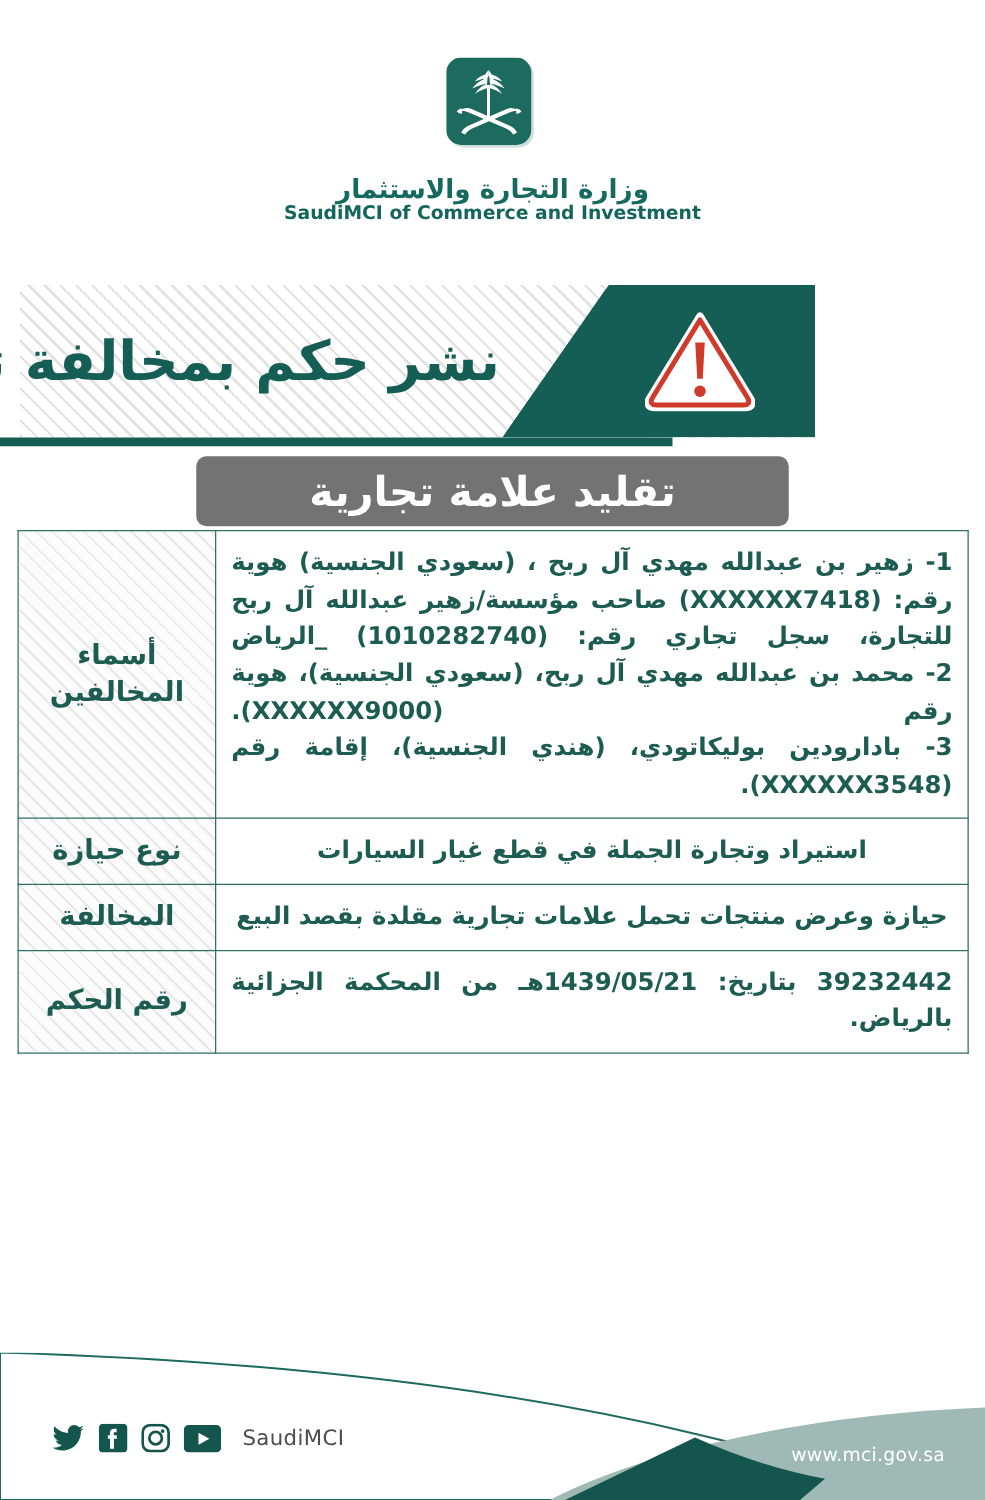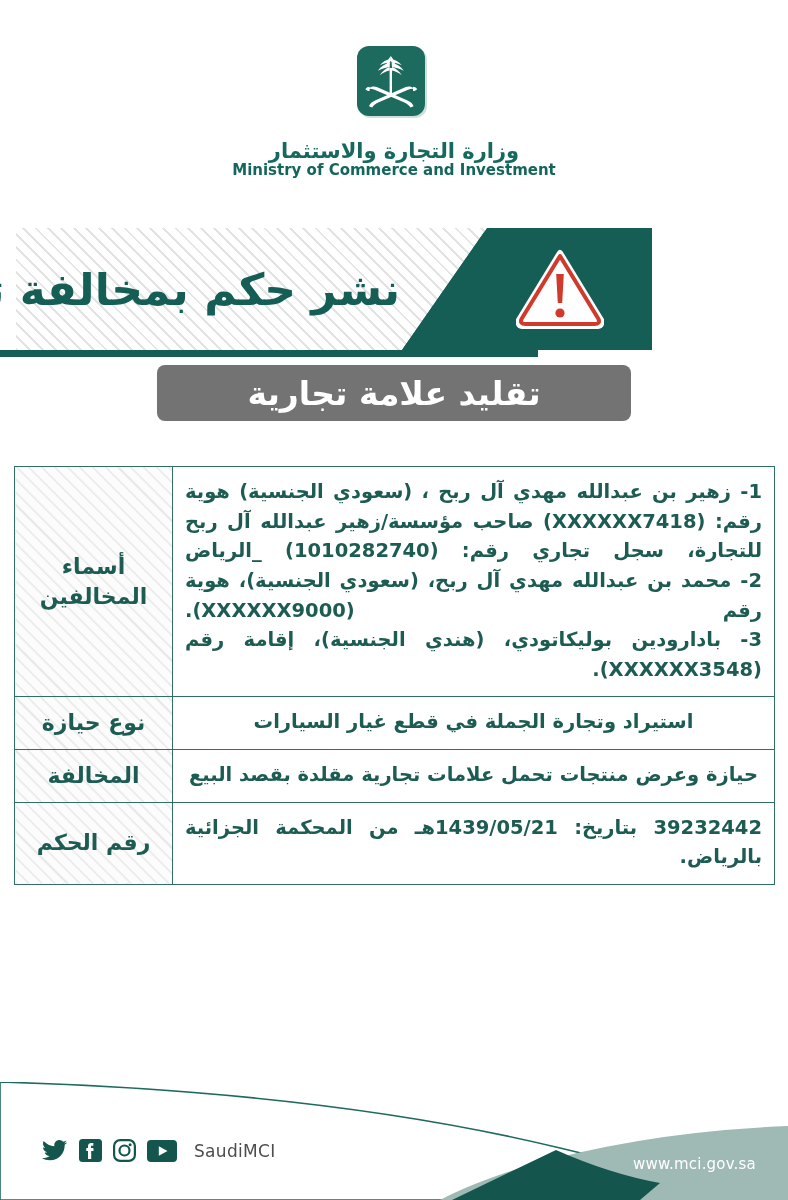--- a/index.html
+++ b/index.html
@@ -143,21 +143,21 @@
     justify-content: center;
     color: #ffffff;
     font-size: 33px;
     font-weight: 700;
     direction: rtl;
   }
 
   
   .info-table {
     position: absolute;
-    top: 466px;
+    top: 424px;
     left: 14px;
     width: 761px;
     border-collapse: collapse;
     direction: rtl;
     table-layout: fixed;
   }
 
   .info-table td {
     border: 1px solid #2f6f66;
     vertical-align: middle;
@@ -265,21 +265,21 @@
 
         <path d="M12 42 C14 40.5 17 40 19.8 41 L50 54.2 C53.5 55.6 55.8 57.6 56.6 60.2 L53.4 61.6 C52.2 59.4 50.2 57.8 47.4 56.6 L17.6 43.8 C15.6 43 13.6 42.6 12 42.8 Z"></path>
         <path d="M56.6 42 C54.6 40.5 51.6 40 48.8 41 L18.6 54.2 C15.1 55.6 12.8 57.6 12 60.2 L15.2 61.6 C16.4 59.4 18.4 57.8 21.2 56.6 L51 43.8 C53 43 55 42.6 56.6 42.8 Z"></path>
         <path d="M8.4 43.2 C9.6 41.6 11 40.8 12.6 40.8 L12.6 45 C11.2 45 9.8 44.5 8.4 43.2 Z"></path>
         <path d="M60.2 43.2 C59 41.6 57.6 40.8 56 40.8 L56 45 C57.4 45 58.8 44.5 60.2 43.2 Z"></path>
       </g>
     </svg>
 
     <div class="ministry-names">
       <div class="ministry-ar">وزارة التجارة والاستثمار</div>
-      <div class="ministry-en">Ministry of Commerce and Investment</div>
+      <div class="ministry-en">SaudiMCI of Commerce and Investment</div>
     </div>
   </div>
 
   <div class="banner">
     <div class="banner-stripes"></div>
     <div class="banner-green"></div>
     <div class="banner-title">نشر حكم بمخالفة تجارية</div>
     <svg class="warn-icon" viewBox="0 0 88 82">
       <path d="M44 5 L85 72 Q87 78 80 78 L8 78 Q1 78 3 72 Z" fill="#ffffff" stroke="#ffffff" stroke-width="6" stroke-linejoin="round"></path>
       <path d="M44 8 L82.5 71 Q84.5 76 78.5 76 L9.5 76 Q3.5 76 5.5 71 Z" fill="#ffffff" stroke="#cf3a2a" stroke-width="4" stroke-linejoin="round"></path>

